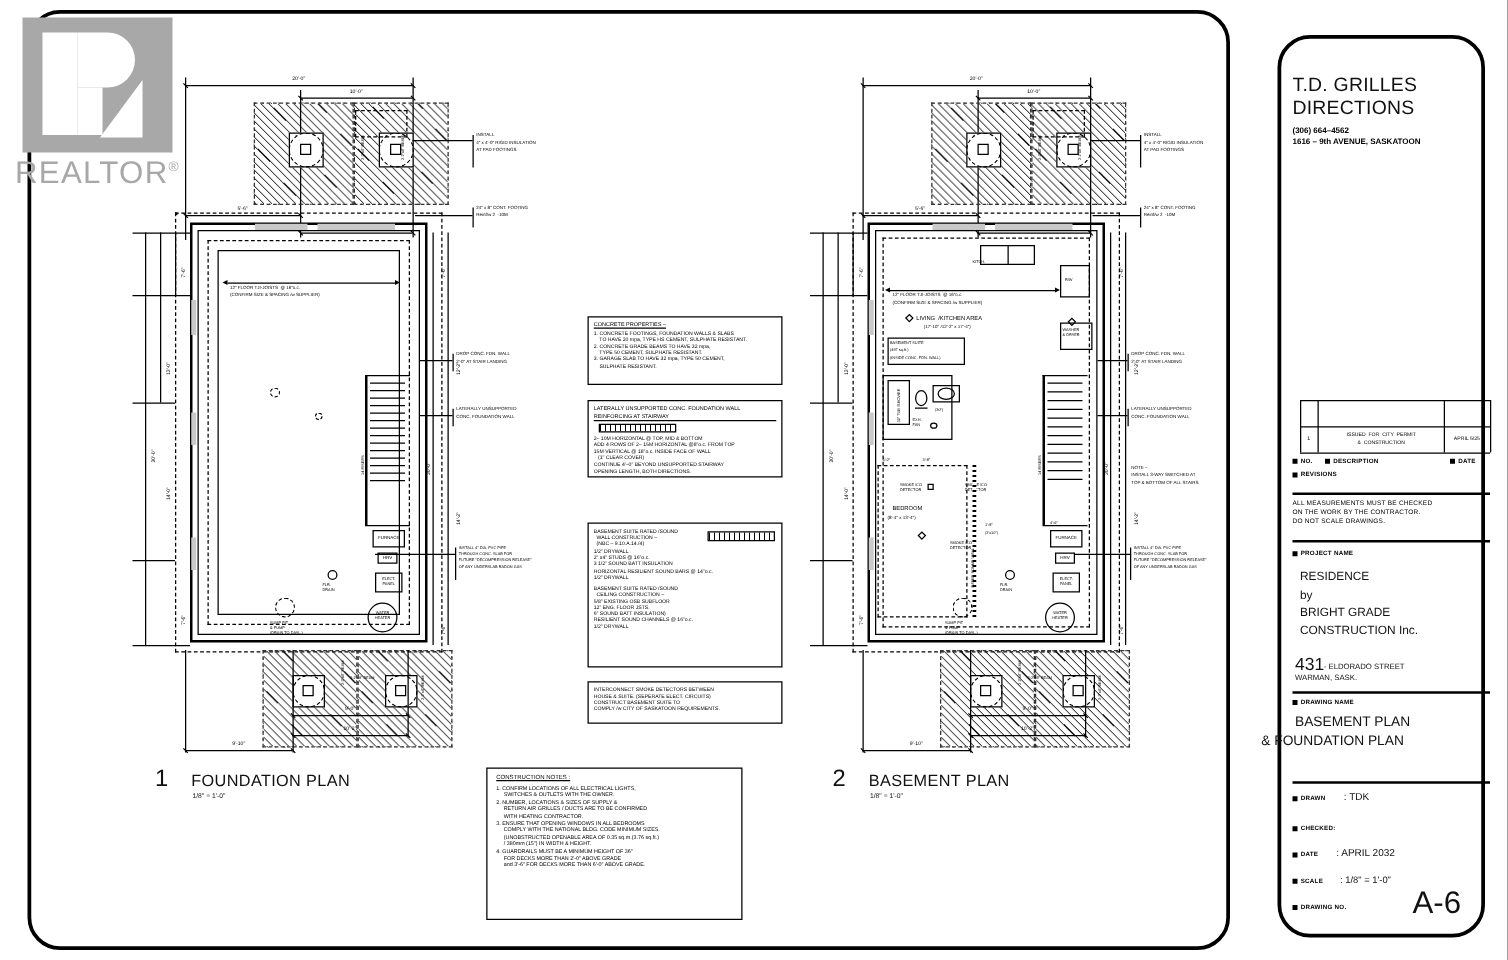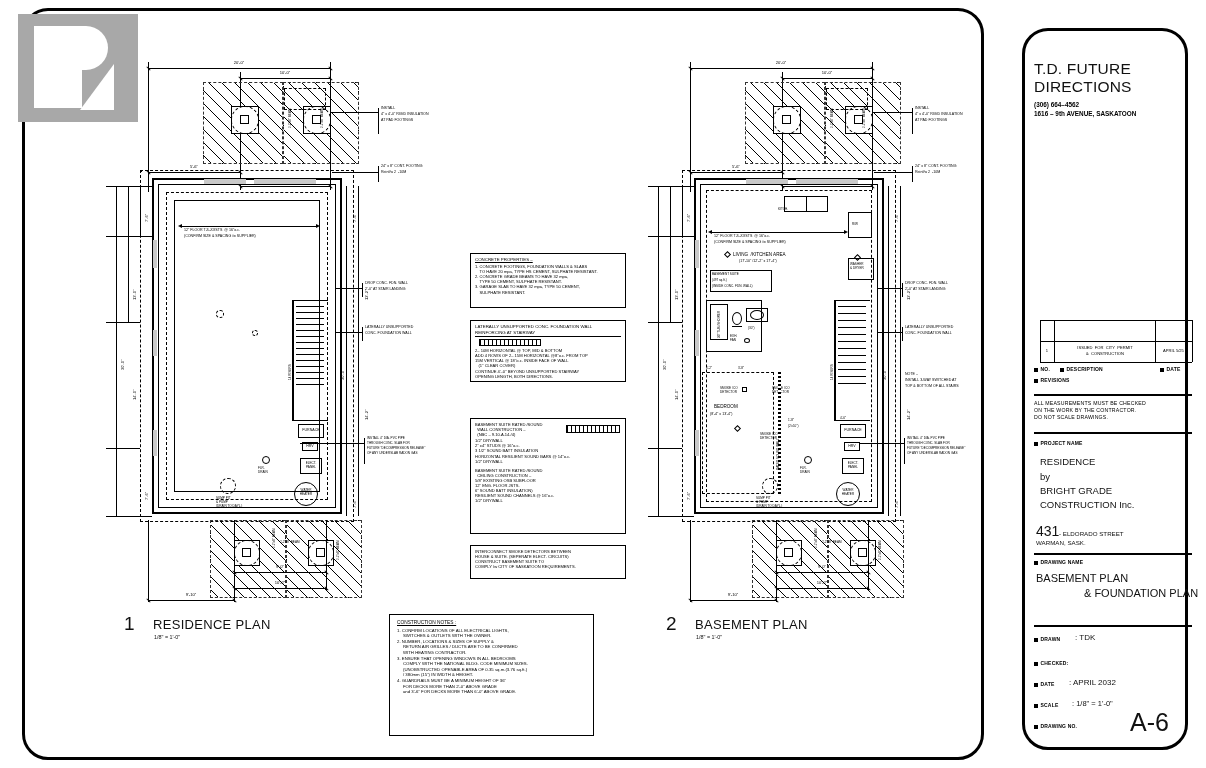--- a/index.html
+++ b/index.html
@@ -251,21 +251,21 @@
 
     <div class="ln hl" style="left:148px;top:600px;width:86px;"></div>
     <div class="txt t4 ctr" style="left:152px;top:592px;width:78px;">9'-10"</div>
     <div class="tick" style="left:146px;top:600px;"></div>
     <div class="tick" style="left:232px;top:600px;"></div>
     <div class="ln vl" style="left:148px;top:520px;height:82px;"></div>
     <div class="ln vl" style="left:234px;top:520px;height:82px;"></div>
     <div class="ln vl" style="left:326px;top:520px;height:70px;"></div>
 
     <div class="plan-num" style="left:124px;top:613px;">1</div>
-    <div class="plan-ttl" style="left:153px;top:617px;">RESIDENCE PLAN</div>
+    <div class="plan-ttl" style="left:153px;top:617px;">FOUNDATION PLAN</div>
     <div class="plan-scl" style="left:154px;top:634px;">1/8" = 1'-0"</div>
   </div>
 
   <div>
 
     <div class="ln hl" style="left:690px;top:68px;width:182px;"></div>
     <div class="ln vl" style="left:690px;top:62px;height:130px;"></div>
     <div class="ln vl" style="left:872px;top:62px;height:128px;"></div>
     <div class="txt t4 ctr" style="left:740px;top:60px;width:82px;">20'-0"</div>
     <div class="tick" style="left:688px;top:68px;"></div>
@@ -557,21 +557,21 @@
      COMPLY WITH THE NATIONAL BLDG. CODE MINIMUM SIZES.
      (UNOBSTRUCTED OPENABLE AREA OF 0.35 sq.m.(3.76 sq.ft.)
      / 380mm (15") IN WIDTH &amp; HEIGHT.
 4. GUARDRAILS MUST BE A MINIMUM HEIGHT OF 36"
      FOR DECKS MORE THAN 2'-0" ABOVE GRADE
      and 3'-6" FOR DECKS MORE THAN 6'-0" ABOVE GRADE.</p>
   </div>
 
   <div id="tblock"></div>
 
-  <div class="tb-name" style="left:1034px;top:60px;">T.D. FUTURE</div>
+  <div class="tb-name" style="left:1034px;top:60px;">T.D. GRILLES</div>
   <div class="tb-name" style="left:1034px;top:78px;">DIRECTIONS</div>
   <div class="tb-sub" style="left:1034px;top:101px;">(306) 664–4562</div>
   <div class="tb-sub" style="left:1034px;top:110px;">1616 – 9th AVENUE, SASKATOON</div>
 
   <div class="ln hl" style="left:1040px;top:320px;width:152px;"></div>
   <div class="ln hl" style="left:1040px;top:341px;width:152px;"></div>
   <div class="ln hl" style="left:1040px;top:362px;width:152px;"></div>
   <div class="ln vl" style="left:1040px;top:320px;height:42px;"></div>
   <div class="ln vl" style="left:1054px;top:320px;height:42px;"></div>
   <div class="ln vl" style="left:1155px;top:320px;height:42px;"></div>
@@ -598,21 +598,21 @@
   <div class="tb-val" style="left:1040px;top:485px;">BRIGHT GRADE</div>
   <div class="tb-val" style="left:1040px;top:499px;">CONSTRUCTION Inc.</div>
 
   <div class="tb-big" style="left:1036px;top:523px;font-size:14px;">431</div>
   <div class="tb-val-sm" style="left:1059px;top:530px;">- ELDORADO STREET</div>
   <div class="tb-val-sm" style="left:1036px;top:539px;">WARMAN, SASK.</div>
 
   <div class="tb-rule" style="left:1034px;top:553px;width:158px;"></div>
   <div class="tb-lbl" style="left:1034px;top:559px;"><span class="sqbul"></span><span>DRAWING  NAME</span></div>
   <div class="tb-val" style="left:1036px;top:572px;font-size:11px;">BASEMENT PLAN</div>
-  <div class="tb-val" style="left:1084px;top:587px;font-size:11px;">&amp; FOUNDATION PLAN</div>
+  <div class="tb-val" style="left:1009px;top:587px;font-size:11px;">&amp; FOUNDATION PLAN</div>
 
   <div class="tb-rule" style="left:1034px;top:625px;width:158px;"></div>
   <div class="tb-lbl" style="left:1034px;top:636px;"><span class="sqbul"></span><span>DRAWN</span></div>
   <div class="tb-val-sm" style="left:1075px;top:634px;font-size:8px;">:    TDK</div>
 
   <div class="tb-lbl" style="left:1034px;top:660px;"><span class="sqbul"></span><span>CHECKED:</span></div>
 
   <div class="tb-lbl" style="left:1034px;top:681px;"><span class="sqbul"></span><span>DATE</span></div>
   <div class="tb-val-sm" style="left:1069px;top:679px;font-size:8px;">:    APRIL 2032</div>
 
@@ -621,15 +621,16 @@
 
   <div class="tb-lbl" style="left:1034px;top:723px;"><span class="sqbul"></span><span>DRAWING  NO.</span></div>
   <div class="tb-big" style="left:1130px;top:708px;">A-6</div>
 
   <div id="wm">
     <div class="sq"></div>
     <div class="bar"></div>
     <div class="bowl"></div>
     <div class="bowl2"></div>
     <div class="leg"></div>
+    <div class="wt"><span>REALTOR</span><span class="reg">®</span></div>
   </div>
 
 </div>
 
 </body></html>

